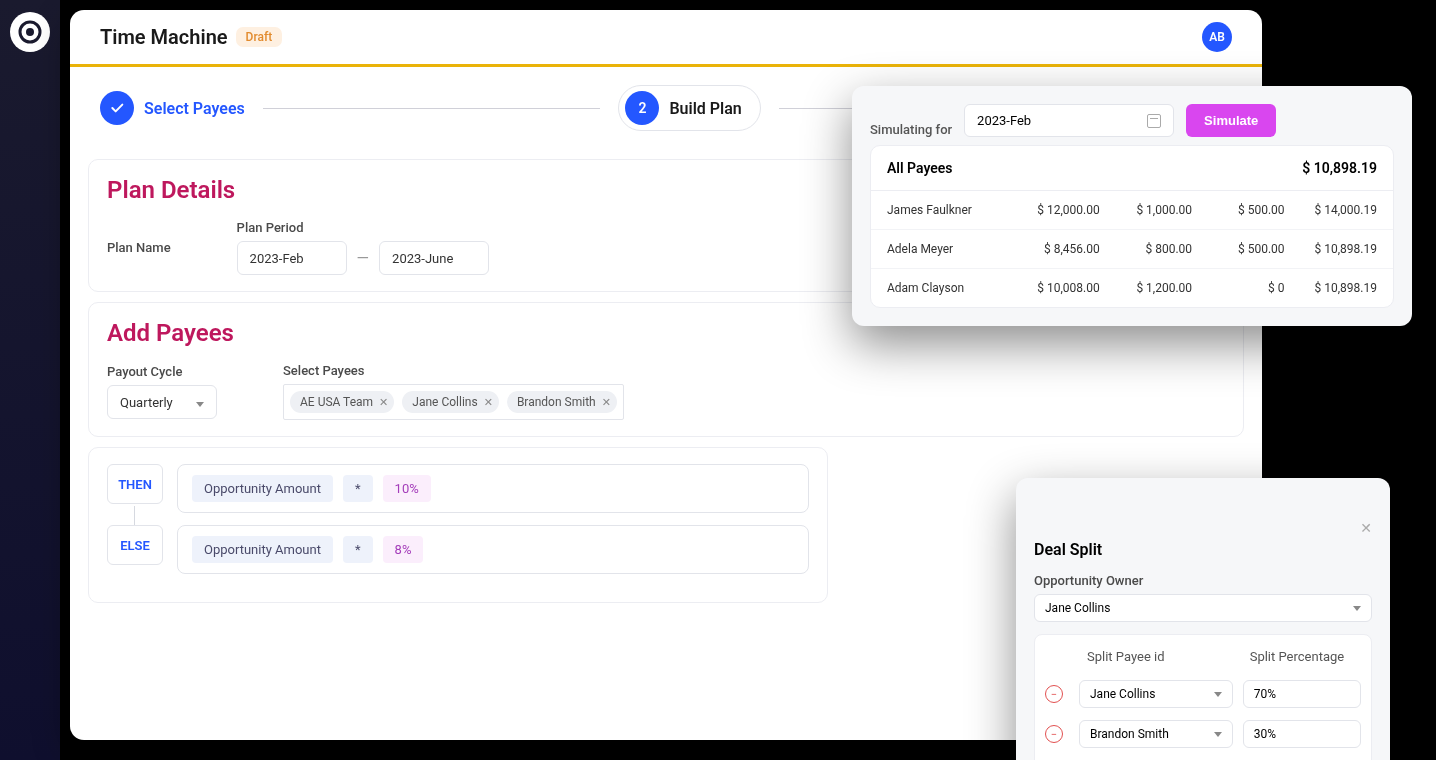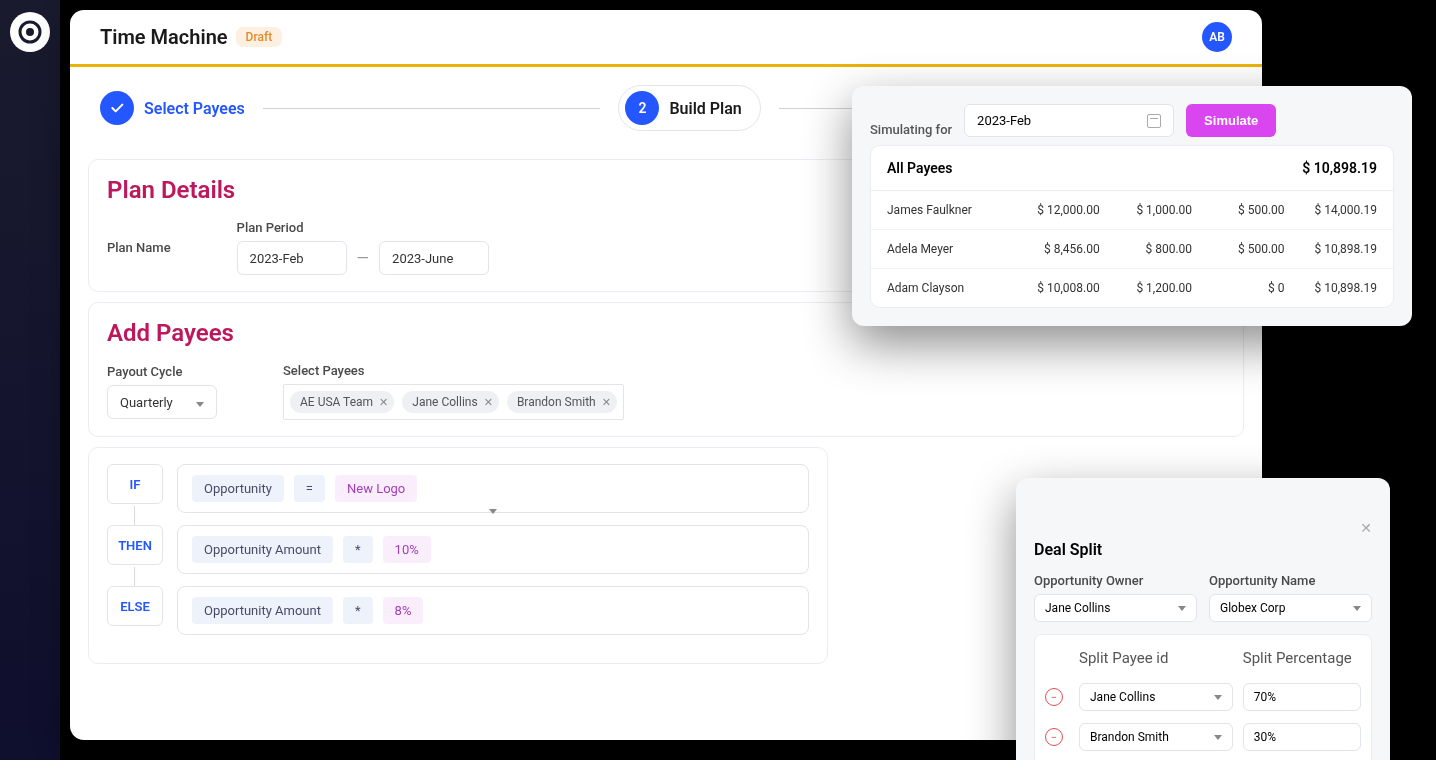--- a/index.html
+++ b/index.html
@@ -60,21 +60,21 @@
 .sim-row span:not(:first-child), .sim-thead span:not(:first-child) { text-align: right; font-variant-numeric: tabular-nums; }
 
 .split-panel { position: absolute; left: 1016px; top: 478px; width: 374px; background: #f6f7f9; border-radius: 12px; box-shadow: 0 18px 48px rgba(0,0,0,0.45); padding: 18px; }
 .split-head { display: flex; justify-content: space-between; align-items: center; margin-bottom: 14px; }
 .split-title { font-size: 16px; font-weight: 600; margin-top: 44px; }
 .close-x { color: #aaa; font-size: 14px; cursor: pointer; }
 .split-row { display: flex; gap: 12px; margin-bottom: 12px; }
 .split-col { flex: 1; display: flex; flex-direction: column; gap: 6px; }
 .small-select { border: 1px solid #e2e4ea; border-radius: 6px; padding: 6px 10px; font-size: 12px; background: #fff; display: flex; align-items: center; justify-content: space-between; }
 .split-table { background: #fff; border: 1px solid #ecedf2; border-radius: 8px; padding: 10px; }
-.split-thead { display: grid; grid-template-columns: 24px 1.3fr 1fr; gap: 10px; font-size: 15px; color: #555; padding: 4px 0 10px; }
+.split-thead { display: grid; grid-template-columns: 24px 1.3fr 1fr; gap: 18px; font-size: 13px; color: #555; padding: 4px 0 10px; }
 .split-trow { display: grid; grid-template-columns: 24px 1.3fr 1fr; gap: 10px; align-items: center; padding: 6px 0; }
 .remove-btn { width: 18px; height: 18px; border: 1.5px solid #e25050; border-radius: 50%; display: flex; align-items: center; justify-content: center; color: #e25050; font-size: 11px; cursor: pointer; line-height: 1; }
 .add-new { margin-top: 10px; color: #2457ff; font-size: 13px; display: flex; align-items: center; gap: 6px; cursor: pointer; font-weight: 500; }
 .add-circle { width: 15px; height: 15px; border: 1.5px solid #2457ff; border-radius: 50%; display: flex; align-items: center; justify-content: center; font-size: 11px; line-height: 1; }
 .cal-icon { width: 14px; height: 14px; border: 1px solid #aaa; border-radius: 2px; position: relative; }
 .cal-icon::before { content: ''; position: absolute; top: 3px; left: 2px; right: 2px; height: 1px; background: #aaa; }
 .check-svg { width: 16px; height: 16px; }
 .chev-down { width: 0; height: 0; border-left: 4px solid transparent; border-right: 4px solid transparent; border-top: 5px solid #888; display: inline-block; }
 </style>
 </head>
@@ -159,30 +159,20 @@
               <span>Brandon Smith</span>
               <span class="tag-x">✕</span>
             </div>
           </div>
       </div>
     </div>
   </div>
 
   <div class="section" style="max-width:740px">
 
-    <div class="formula-row">
-      <div class="connector"></div>
-      <div class="keyword">IF</div>
-      <div class="expr">
-        <span class="token-var">Opportunity</span>
-        <span class="token-op">=</span>
-        <span class="token-val">New Logo</span>
-        <div class="expand-chev"><span class="chev-down"></span></div>
-      </div>
-    </div>
 
     <div class="formula-row">
       <div class="connector"></div>
       <div class="keyword">THEN</div>
       <div class="expr">
         <span class="token-var">Opportunity Amount</span>
         <span class="token-op">*</span>
         <span class="token-val">10%</span>
       </div>
     </div>
@@ -244,27 +234,20 @@
     <div class="close-x">✕</div>
   </div>
   <div class="split-row">
     <div class="split-col">
       <div class="field-label">Opportunity Owner</div>
       <div class="small-select">
         <span>Jane Collins</span>
         <span class="chev-down"></span>
       </div>
     </div>
-    <div class="split-col">
-      <div class="field-label">Opportunity Name</div>
-      <div class="small-select">
-        <span>Globex Corp</span>
-        <span class="chev-down"></span>
-      </div>
-    </div>
   </div>
   <div class="split-table">
     <div class="split-thead">
       <span></span>
       <span>Split Payee id</span>
       <span>Split Percentage</span>
     </div>
     <div id="split-body">
         <div class="split-trow">
           <div class="remove-btn">−</div>

